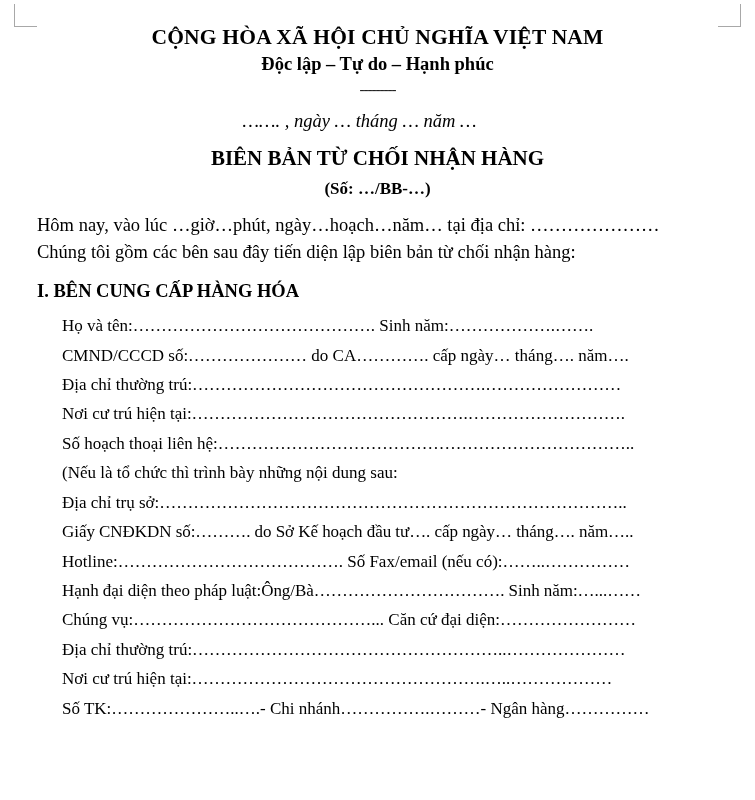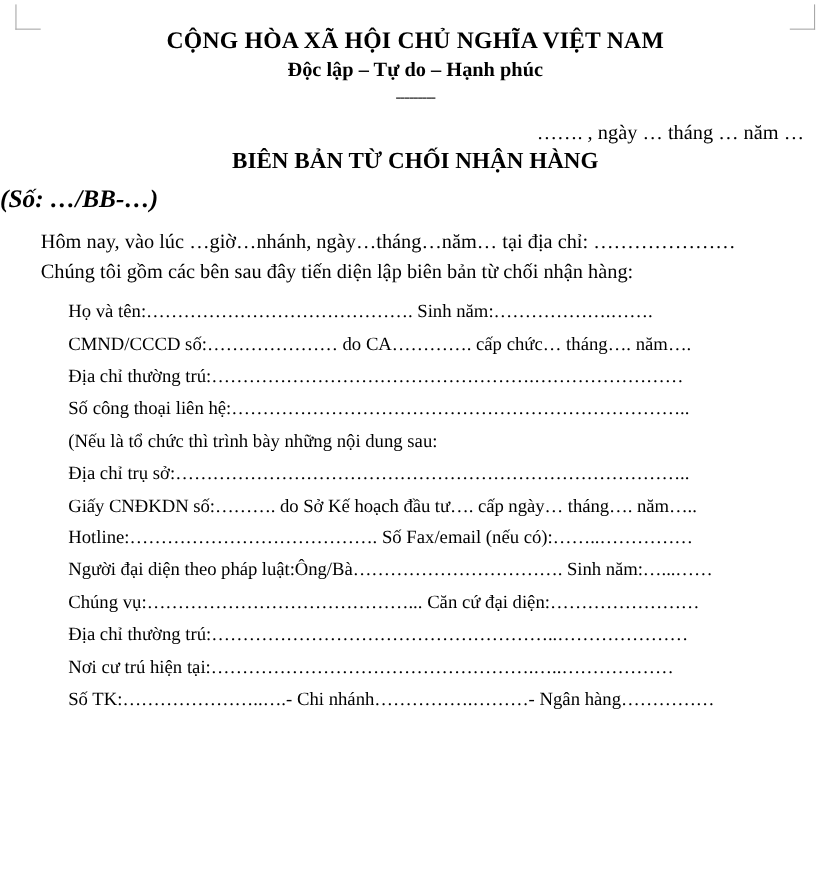--- a/index.html
+++ b/index.html
@@ -54,40 +54,41 @@
   }
   .dash-sep {
     font-size: 15px;
     letter-spacing: -1.0px;
     line-height: 1.2;
     margin-top: 3px;
     color: #1a1a1a;
   }
 
   .date-line {
-    text-align: right;
+    text-align: center;
+    font-style: italic;
     font-size: 18.5px;
-    padding-right: 24px;
+    padding-right: 36px;
     margin-top: 11px;
     line-height: 1.3;
   }
 
   .doc-title {
     text-align: center;
     font-weight: bold;
     font-size: 21px;
+    margin-top: 12px;
     line-height: 1.3;
   }
   .doc-subtitle {
-    text-align: left;
+    text-align: center;
     font-weight: bold;
-    font-size: 23px;
+    font-size: 17px;
     margin-top: 5px;
     line-height: 1.3;
-    font-style: italic;
   }
 
   .body-block {
     margin-top: 12px;
     padding-left: 37px;
     padding-right: 10px;
   }
   .intro-line {
     font-size: 18.5px;
     line-height: 1.48;
@@ -131,34 +132,36 @@
     <div class="motto-line">Độc lập – Tự do – Hạnh phúc</div>
     <div class="dash-sep">---------</div>
   </div>
 
   <div class="date-line">……. , ngày … tháng … năm …</div>
 
   <div class="doc-title">BIÊN BẢN TỪ CHỐI NHẬN HÀNG</div>
   <div class="doc-subtitle">(Số: …/BB-…)</div>
 
   <div class="body-block">
-    <div class="intro-line">Hôm nay, vào lúc …giờ…nhánh, ngày…tháng…năm… tại địa chỉ: …………………</div>
+    <div class="intro-line">Hôm nay, vào lúc …giờ…phút, ngày…hoạch…năm… tại địa chỉ: …………………</div>
     <div class="intro-line">Chúng tôi gồm các bên sau đây tiến diện lập biên bản từ chối nhận hàng:</div>
 
+    <div class="section-heading">I. BÊN CUNG CẤP HÀNG HÓA</div>
 
     <div class="fields">
       <div class="field-line">Họ và tên:……………………………………. Sinh năm:……………….…….</div>
-      <div class="field-line">CMND/CCCD số:………………… do CA…………. cấp chức… tháng…. năm….</div>
+      <div class="field-line">CMND/CCCD số:………………… do CA…………. cấp ngày… tháng…. năm….</div>
       <div class="field-line">Địa chỉ thường trú:…………………………………………….……………………</div>
-      <div class="field-line">Số công thoại liên hệ:………………………………………………………………..</div>
+      <div class="field-line">Nơi cư trú hiện tại:………………………………………….……………………….</div>
+      <div class="field-line">Số hoạch thoại liên hệ:………………………………………………………………..</div>
       <div class="field-line">(Nếu là tổ chức thì trình bày những nội dung sau:</div>
       <div class="field-line">Địa chỉ trụ sở:………………………………………………………………………..</div>
       <div class="field-line tight">Giấy CNĐKDN số:………. do Sở Kế hoạch đầu tư…. cấp ngày… tháng…. năm…..</div>
       <div class="field-line">Hotline:…………………………………. Số Fax/email (nếu có):……..……………</div>
-      <div class="field-line tight">Người đại diện theo pháp luật:Ông/Bà……………………………. Sinh năm:…...……</div>
+      <div class="field-line tight">Hạnh đại diện theo pháp luật:Ông/Bà……………………………. Sinh năm:…...……</div>
       <div class="field-line">Chúng vụ:……………………………………... Căn cứ đại diện:……………………</div>
       <div class="field-line">Địa chỉ thường trú:………………………………………………..…………………</div>
       <div class="field-line">Nơi cư trú hiện tại:…………………………………………….…..………………</div>
       <div class="field-line">Số TK:…………………..….- Chi nhánh…………….………- Ngân hàng……………</div>
     </div>
   </div>
 
 </div>
 
 </body></html>

